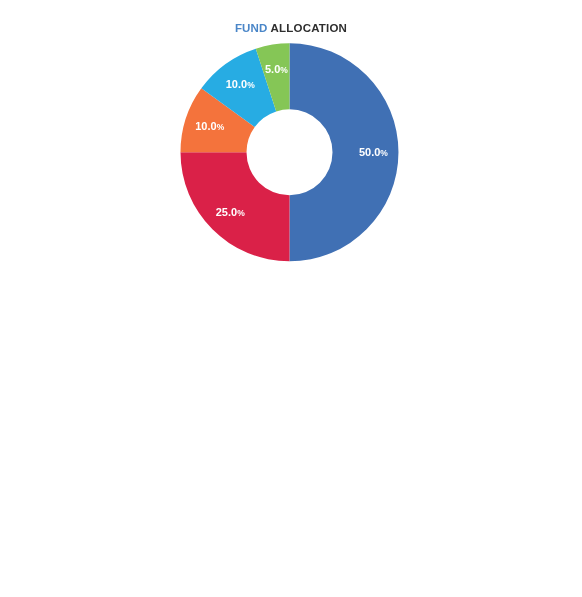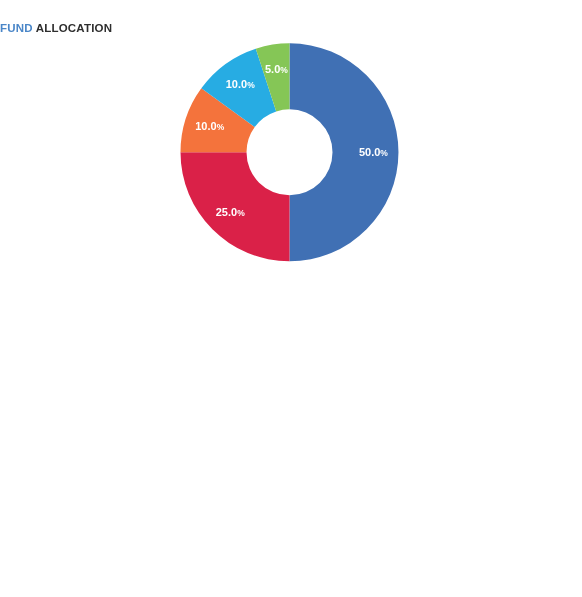--- a/index.html
+++ b/index.html
@@ -3,21 +3,21 @@
 <meta charset="utf-8">
 <title>Fund Allocation</title>
 <style>
   html,body{margin:0;padding:0;}
   body{width:582px;height:597px;background:#ffffff;
        font-family:"Liberation Sans",sans-serif;position:relative;overflow:hidden;
        -webkit-font-smoothing:antialiased;}
   .page{position:relative;width:582px;height:597px;}
 
   
-  .chart-title{position:absolute;left:0;top:22px;width:582px;
+  .chart-title{position:absolute;left:0;top:22px;width:582px;text-align:center;
     font-size:11.5px;font-weight:bold;letter-spacing:.2px;white-space:pre;}
   .t-hi{color:#4a86c8;}
   .t-lo{color:#2e2e2e;}
 
   
   .donut{position:absolute;left:0;top:0;}
   .slice-label{font-size:11px;font-weight:bold;fill:#ffffff;}
   .slice-label .pct{font-size:8.5px;}
 </style>
 </head>

